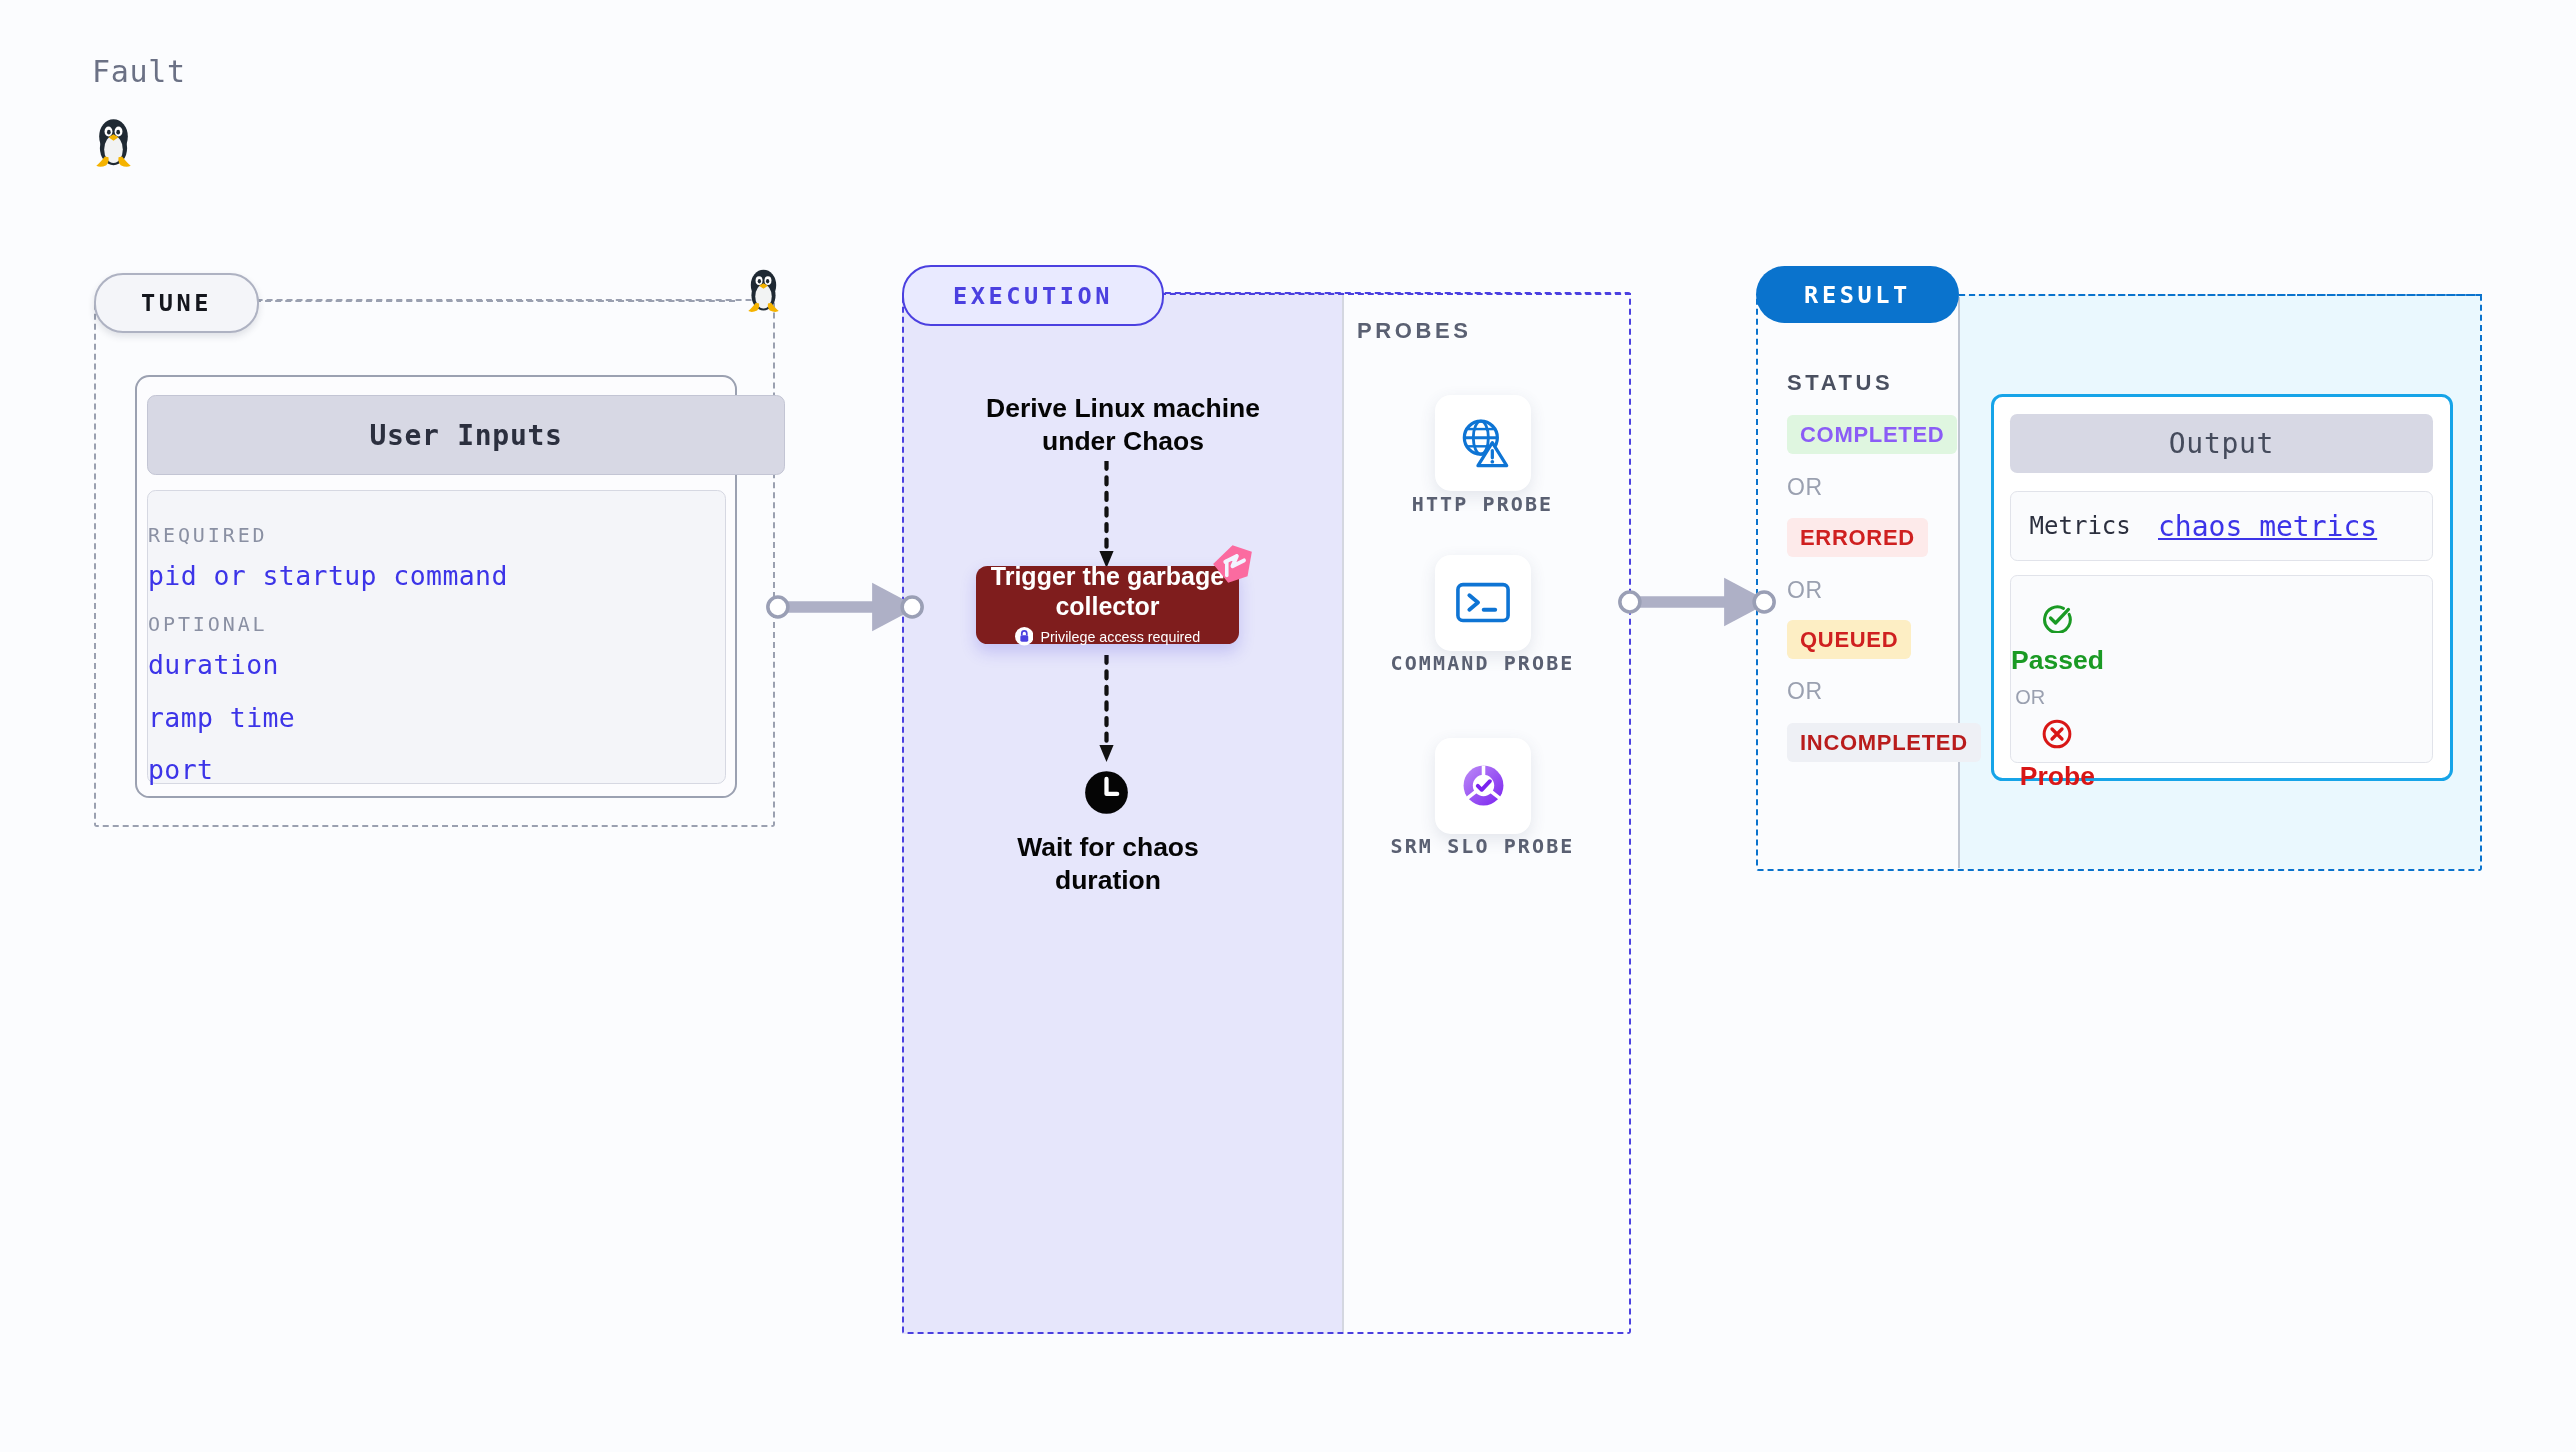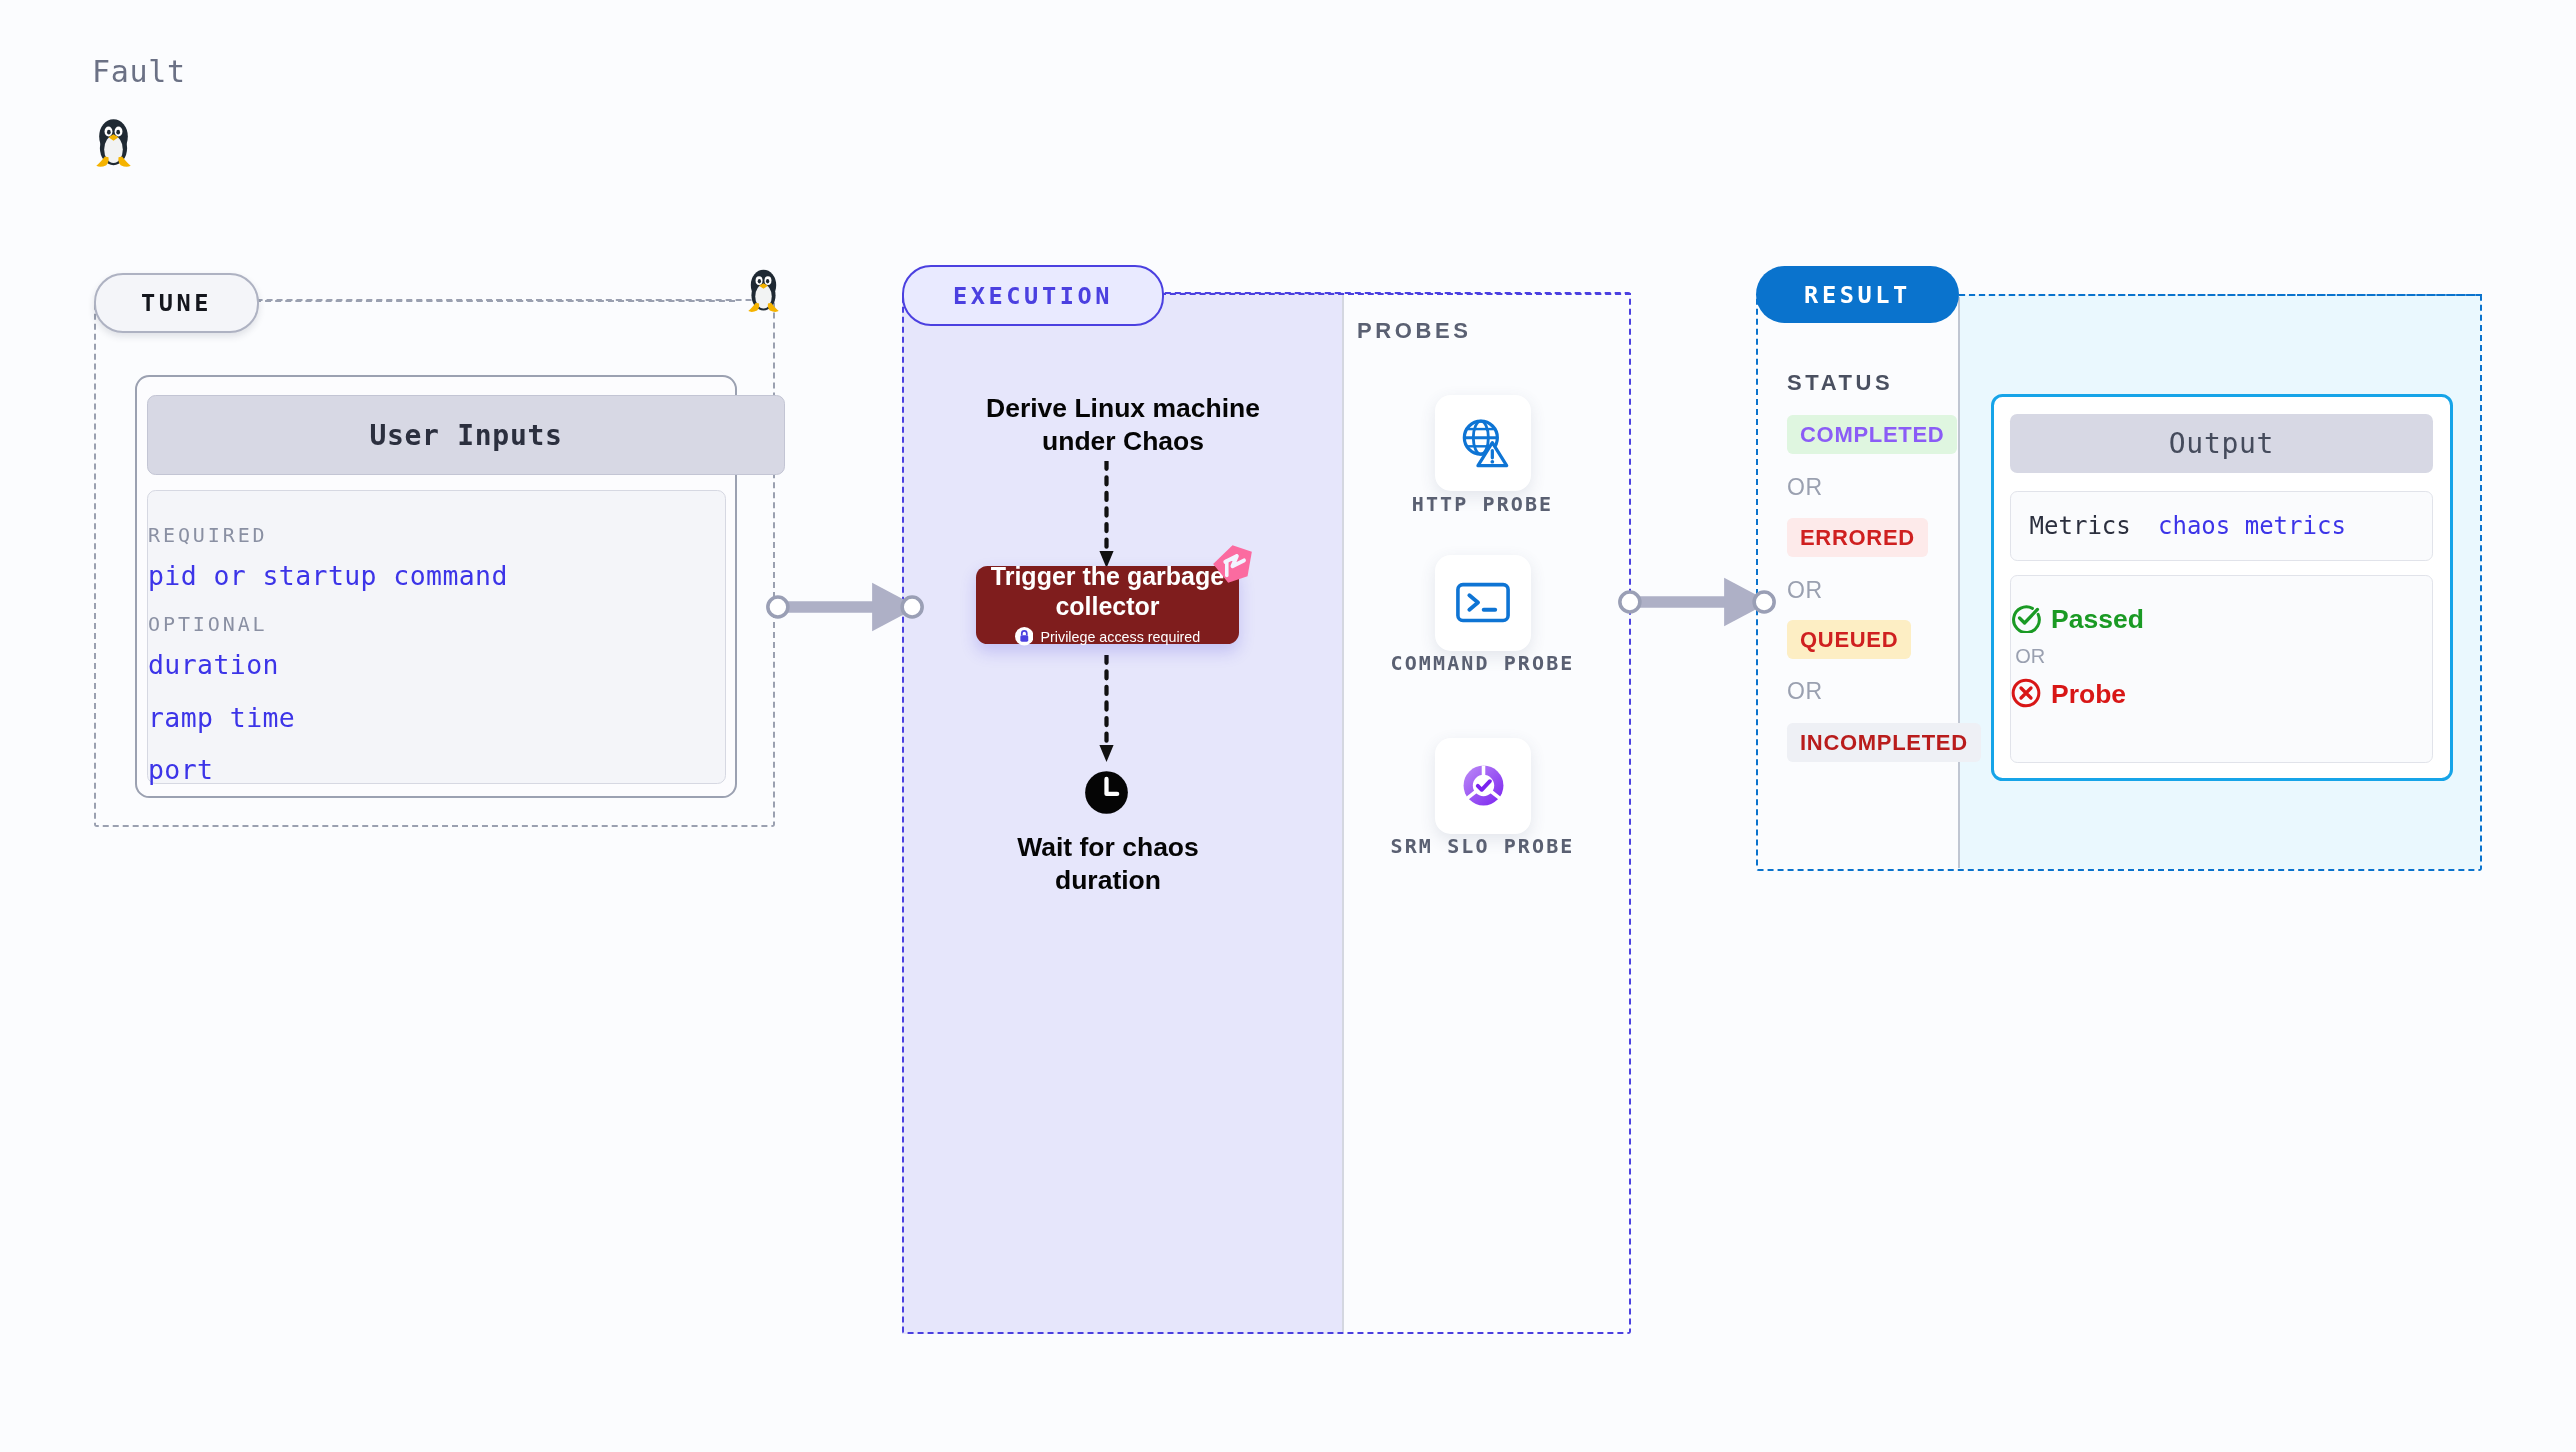--- a/index.html
+++ b/index.html
@@ -213,29 +213,29 @@
     background:#fafbfd;border:1.4px solid #e1e3ea;border-radius:7.2px;
     display:flex;align-items:center;box-sizing:border-box;
   }
   .row-label{
     font-family:"DejaVu Sans Mono","Liberation Mono",monospace;
     font-size:24px;color:#2b2f3e;width:147px;padding-left:18.6px;box-sizing:border-box;
     line-height:1.2;
   }
   .row-value{
     font-family:"DejaVu Sans Mono","Liberation Mono",monospace;
-    font-size:24px;color:#3c34e8;
+    font-size:28px;color:#3c34e8;text-decoration:underline;
   }
   #probe-results-row{
     position:absolute;left:2010px;top:575px;width:423px;height:188px;
     background:#fafbfd;border:1.4px solid #e1e3ea;border-radius:7.2px;
     display:flex;box-sizing:border-box;padding-top:27px;
   }
   #probe-results-values{display:flex;flex-direction:column;gap:0;}
-  .verdict{display:flex;align-items:center;gap:10px;}
+  .verdict{display:flex;align-items:center;gap:10px;flex-direction:column;}
   .verdict-text{font-size:26.5px;font-weight:bold;}
   .verdict.pass .verdict-text{color:#1a9a24;}
   .verdict.fail .verdict-text{color:#d81616;}
   .verdict-or{
     font-size:20px;color:#9aa0b0;margin:10px 0 10px 4.3px;
   }
 </style>
 </head>
 <body>
 

